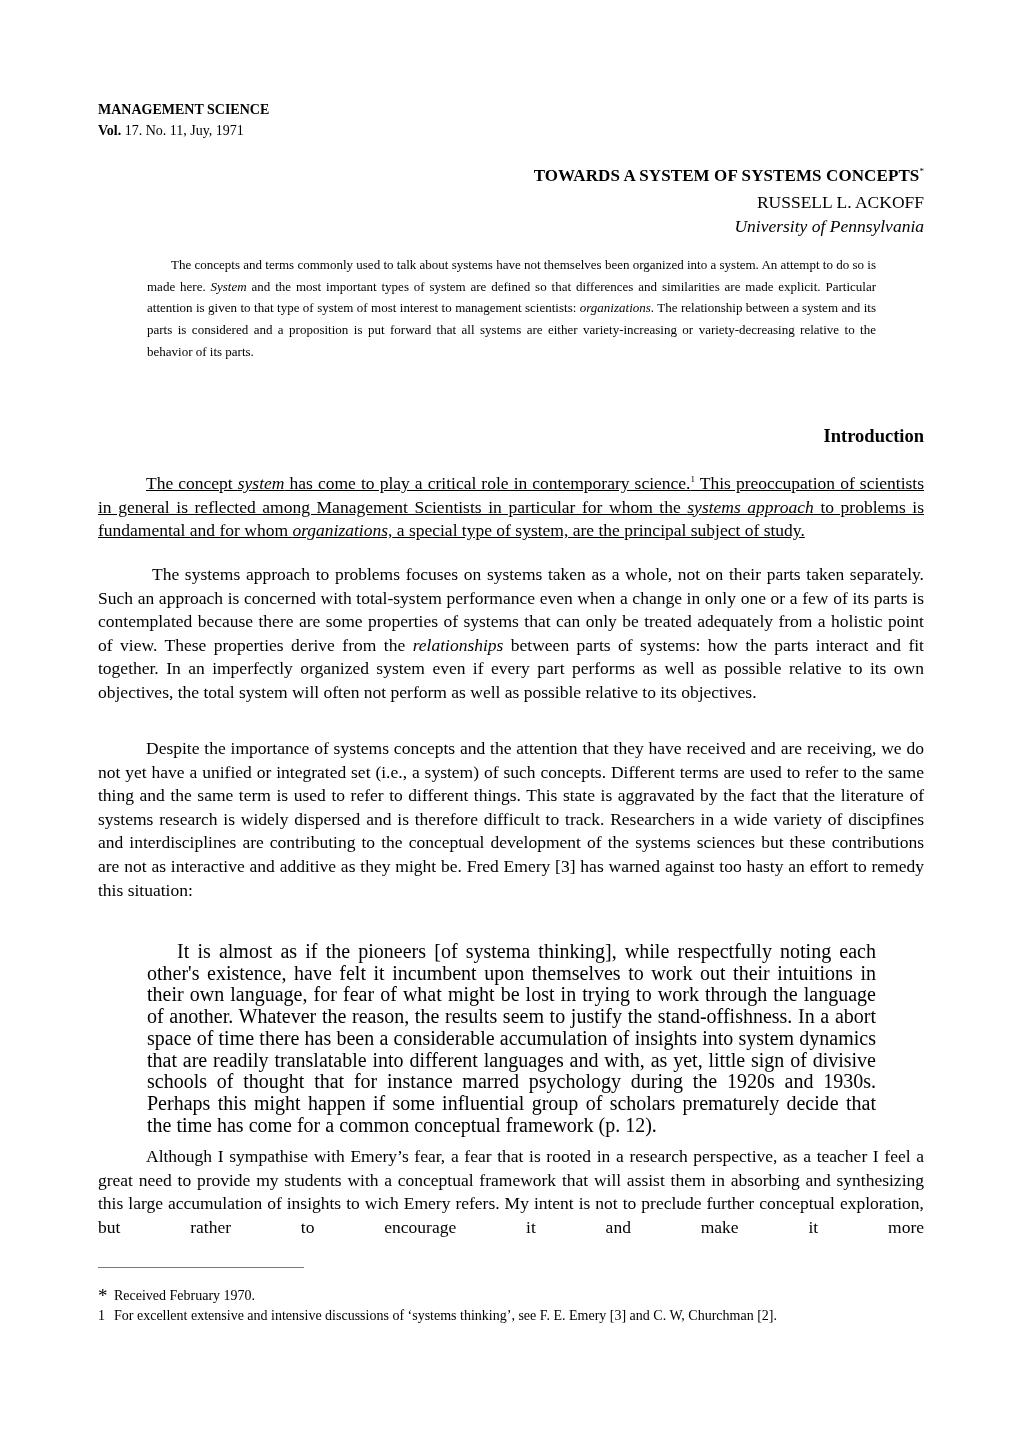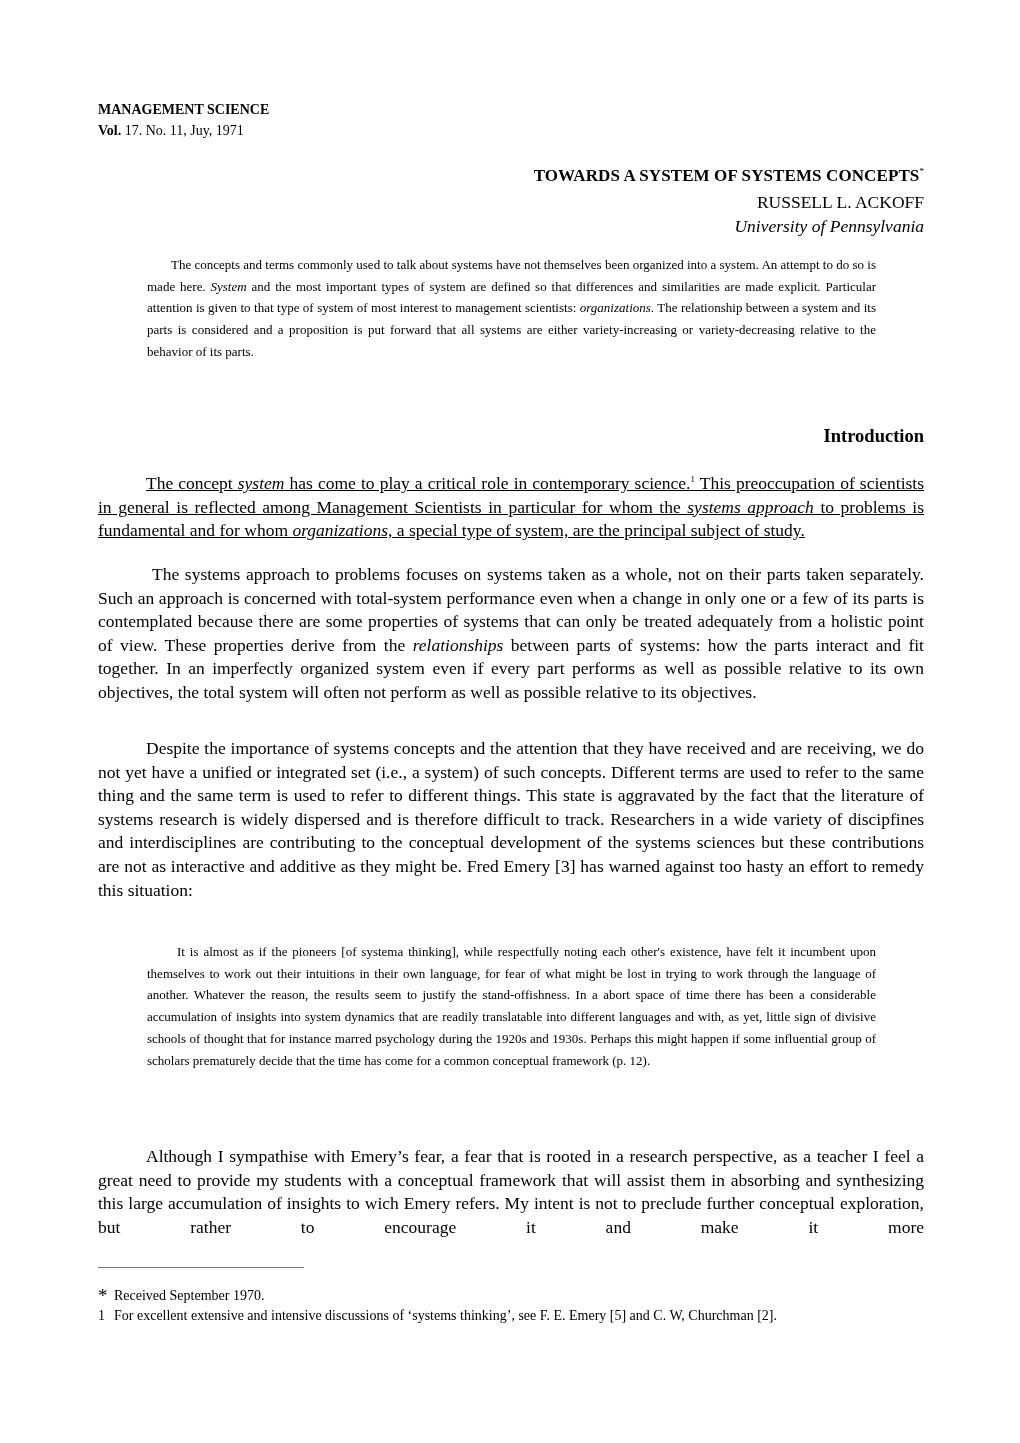--- a/index.html
+++ b/index.html
@@ -26,21 +26,21 @@
   .body-text {
     position: absolute; left: 98px; width: 826px;
     font-size: 17.5px; line-height: 23.6px; text-align: justify;
   }
   .body-text p { margin: 0 0 0 0; text-indent: 48px; }
   .p1 { top: 472px; text-decoration: underline; }
   .p2 { top: 563px; }
   .p3 { top: 737px; }
   .quote {
     position: absolute; left: 147px; top: 941px; width: 729px;
-    font-size: 13px; line-height: 21.7px; text-align: justify; text-indent: 30px;
+    font-size: 20px; line-height: 21.7px; text-align: justify; text-indent: 30px;
   }
   .p4 { top: 1145px; }
   .p4 p { text-align-last: justify; }
   .rule { position: absolute; left: 98px; top: 1267px; width: 206px; height: 1px; background: #7a7a7a; }
   .footnotes { position: absolute; left: 98px; top: 1286px; width: 826px; font-size: 14px; line-height: 20px; }
   .fn { display: flex; }
   .fn .mark { width: 16px; flex: none; }
   .fn .star { font-size: 19px; line-height: 20px; }
   .fn .txt { flex: 1; text-align: justify; }
   sup.fnref { font-size: 9px; vertical-align: 7px; line-height: 0; }
@@ -80,19 +80,19 @@
 
 <div class="body-text p4">
   <p>Although I sympathise with Emery’s fear, a fear that is rooted in a research perspective, as a teacher I feel a great need to provide my students with a conceptual framework that will assist them in absorbing and synthesizing this large accumulation of insights to wich Emery refers. My intent is not to preclude further conceptual exploration, but rather to encourage it and make it more</p>
 </div>
 
 <div class="rule"></div>
 
 <div class="footnotes">
   <div class="fn">
     <span class="mark star">*</span>
-    <span class="txt">Received September 1970.</span>
+    <span class="txt">Received February 1970.</span>
   </div>
   <div class="fn">
     <span class="mark">1</span>
-    <span class="txt">For excellent extensive and intensive discussions of ‘systems thinking’, see F. E. Emery [5] and C. W, Churchman [2].</span>
+    <span class="txt">For excellent extensive and intensive discussions of ‘systems thinking’, see F. E. Emery [3] and C. W, Churchman [2].</span>
   </div>
 </div>
 
 </body></html>

